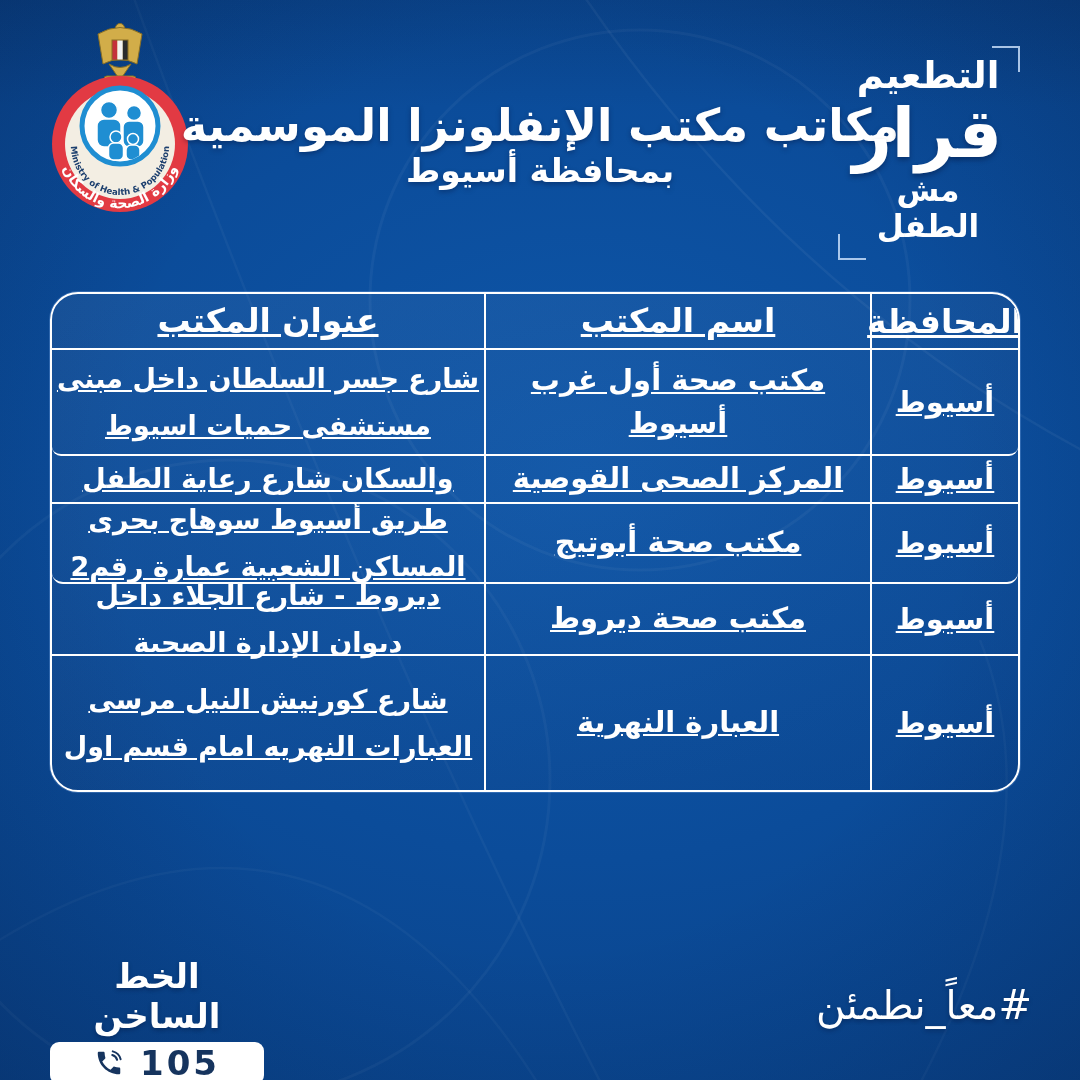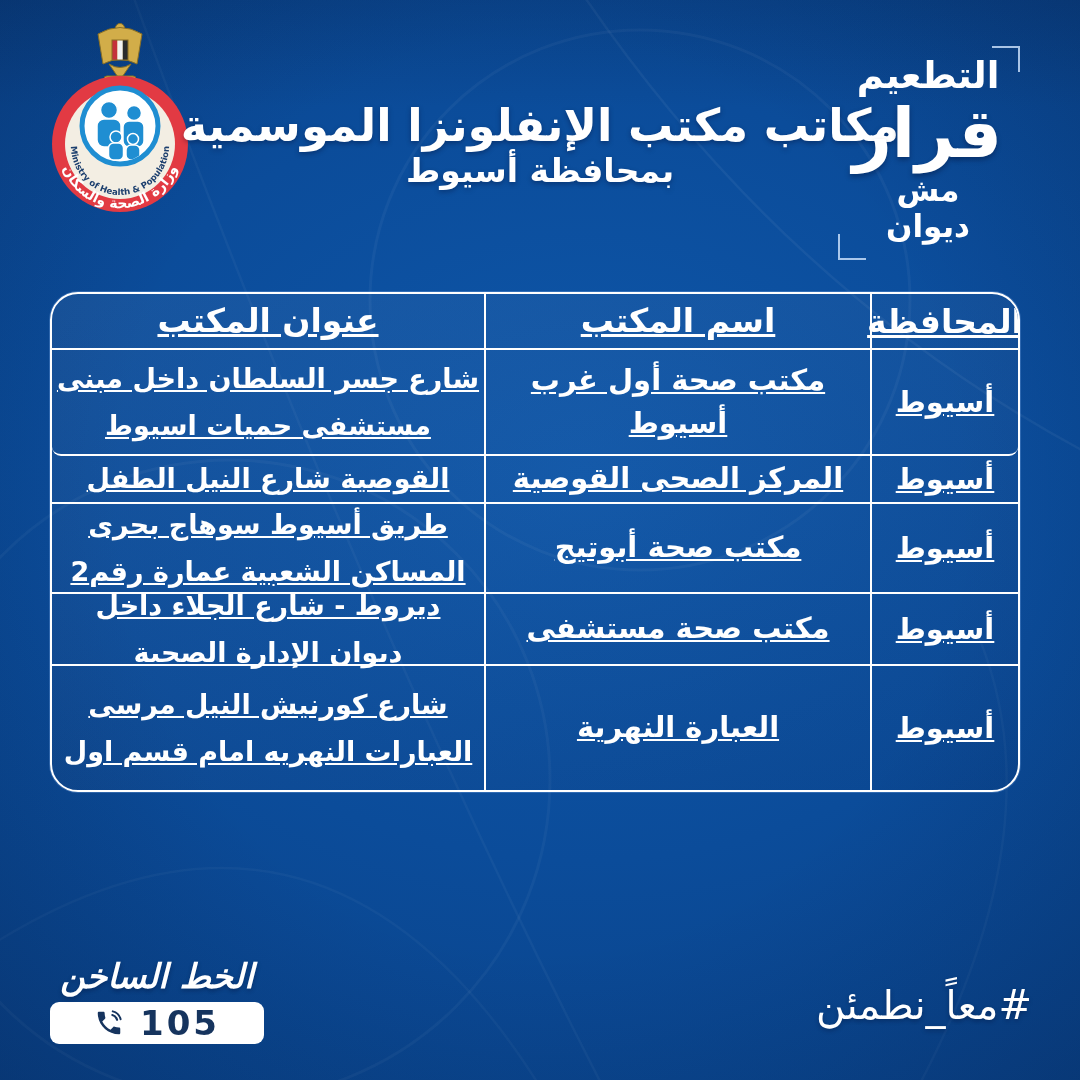--- a/index.html
+++ b/index.html
@@ -46,34 +46,34 @@
   .offices-table {
     left:50px; top:292px; width:970px; height:500px;
     border:2px solid #fff; border-radius:28px; overflow:hidden;
     display:flex; flex-direction:column;
     background:linear-gradient(165deg, rgba(255,255,255,.05), rgba(0,0,30,.06));
     box-shadow:0 0 0 1px rgba(160,200,255,.25);
   }
   .t-row { display:flex; flex-direction:row; border-bottom:2px solid #fff; }
   .t-row:last-child { border-bottom:none; flex:1; }
   .rh  { height:56px; } .r1 { height:106px;border-radius:9px; } .r2 { height:48px; }
-  .r3  { height:90px; } .r4 { height:72px; }
+  .r3  { height:80px;border-radius:11px; } .r4 { height:72px; }
   .t-cell {
     display:flex; align-items:center; justify-content:center;
     text-align:center; direction:rtl; padding:2px 4px; font-weight:bold;text-decoration:underline;
   }
   .c-address { flex:1; border-right:2px solid #fff; font-size:27px; line-height:1.75; }
   .c-name    { width:386px; border-right:2px solid #fff; font-size:29px; line-height:1.5; }
   .c-gov     { width:146px; font-size:29px; }
   .t-row.head .t-cell { font-size:33px; }
 
   
   .hotline { left:50px; top:956px; width:214px; text-align:center; }
   .hotline-label { font-size:34px; font-weight:bold; margin-bottom:6px; direction:rtl;
-                   text-shadow:0 2px 4px rgba(0,10,40,.3);font-style:italic; }
+                   text-shadow:0 2px 4px rgba(0,10,40,.3); }
   .hotline-box { background:#fff; border-radius:9px; height:42px;
                  display:flex; align-items:center; justify-content:center; gap:16px;
                  color:#16345e; }
   .hotline-number { font-size:34px; font-weight:bold; letter-spacing:3px; line-height:1; }
 
   .hashtag { right:48px; top:982px; font-size:40px; font-weight:normal; direction:rtl;
              text-shadow:0 2px 4px rgba(0,10,40,.3); }
 </style>
 </head>
 <body>
@@ -130,48 +130,48 @@
 
   <div class="layer title">
     <div class="l1">مكاتب مكتب الإنفلونزا الموسمية</div>
     <div class="l2">بمحافظة أسيوط</div>
   </div>
 
   <div class="layer slogan">
     <span class="bracket-tr"></span>
     <div class="s1">التطعيم</div>
     <div class="s2">قرار</div>
-    <div class="s3">مش ديوان</div>
+    <div class="s3">مش الطفل</div>
     <span class="bracket-bl"></span>
   </div>
 
   <div class="layer offices-table">
     <div class="t-row head rh">
       <div class="t-cell c-address">عنوان المكتب</div>
       <div class="t-cell c-name">اسم المكتب</div>
       <div class="t-cell c-gov">المحافظة</div>
     </div>
     <div class="t-row r1">
       <div class="t-cell c-address">شارع جسر السلطان داخل مبنى مستشفى حميات اسيوط</div>
       <div class="t-cell c-name">مكتب صحة أول غرب أسيوط</div>
       <div class="t-cell c-gov">أسيوط</div>
     </div>
     <div class="t-row r2">
-      <div class="t-cell c-address">القوصية شارع النيل الطفل</div>
+      <div class="t-cell c-address">والسكان شارع رعاية الطفل</div>
       <div class="t-cell c-name">المركز الصحى القوصية</div>
       <div class="t-cell c-gov">أسيوط</div>
     </div>
     <div class="t-row r3">
       <div class="t-cell c-address">طريق أسيوط سوهاج بحرى المساكن الشعبية عمارة رقم2</div>
       <div class="t-cell c-name">مكتب صحة أبوتيج</div>
       <div class="t-cell c-gov">أسيوط</div>
     </div>
     <div class="t-row r4">
       <div class="t-cell c-address">ديروط - شارع الجلاء داخل ديوان الإدارة الصحية</div>
-      <div class="t-cell c-name">مكتب صحة مستشفى</div>
+      <div class="t-cell c-name">مكتب صحة ديروط</div>
       <div class="t-cell c-gov">أسيوط</div>
     </div>
     <div class="t-row r5">
       <div class="t-cell c-address">شارع كورنيش النيل مرسى العبارات النهريه امام قسم اول</div>
       <div class="t-cell c-name">العبارة النهرية</div>
       <div class="t-cell c-gov">أسيوط</div>
     </div>
   </div>
 
   <div class="layer hotline">

